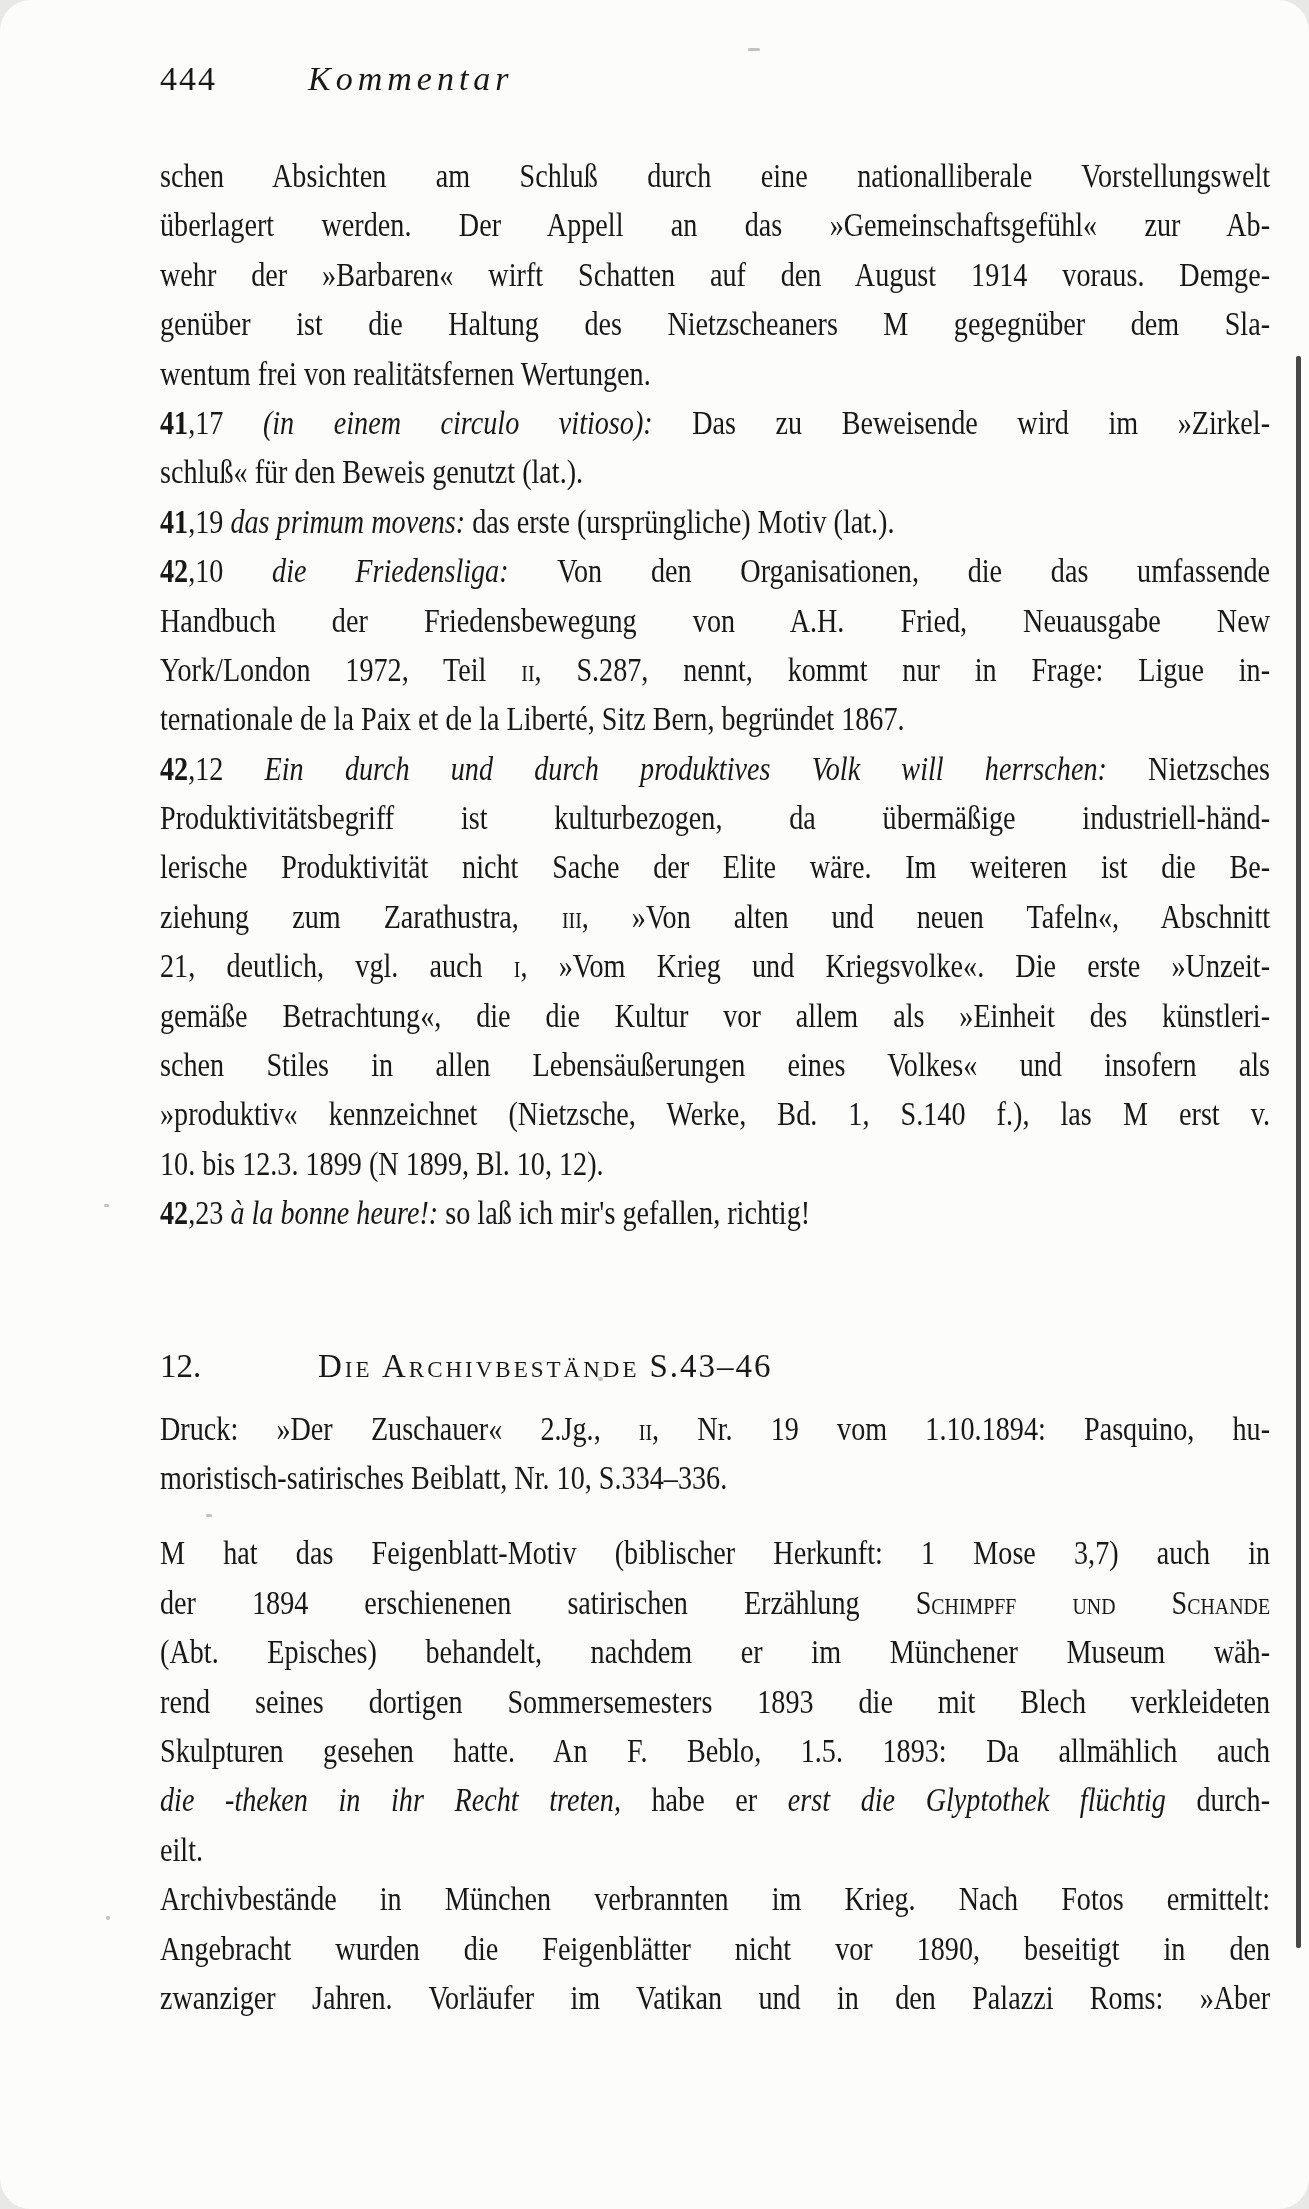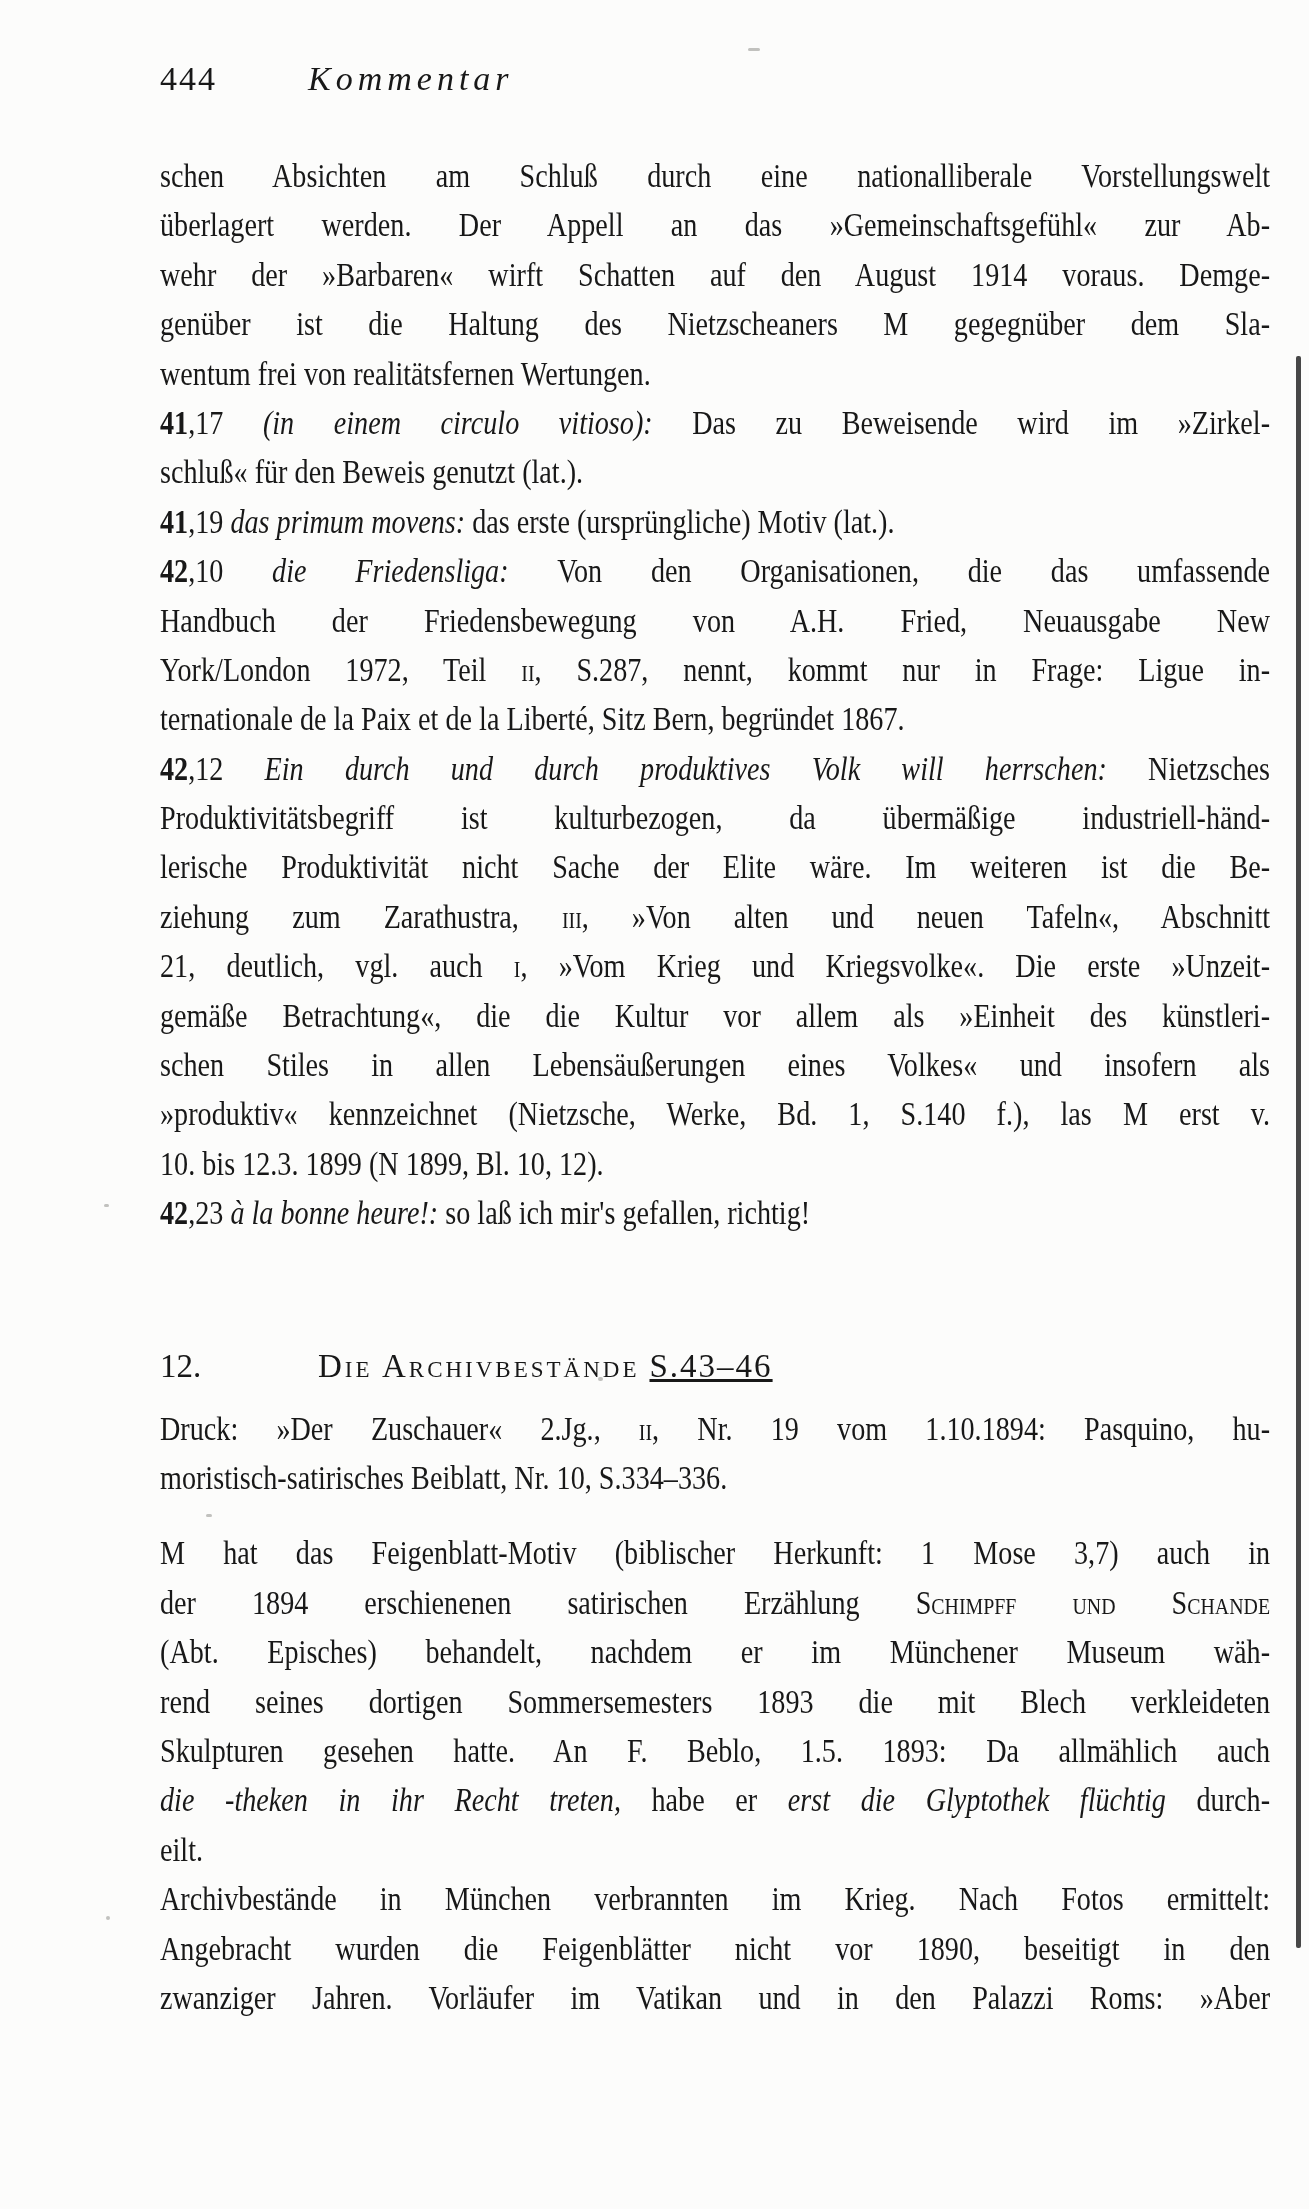--- a/index.html
+++ b/index.html
@@ -39,38 +39,38 @@
   .run-r{font-style:normal;}
   .run-b{font-weight:bold;}
   .run-i{font-style:italic;}
   .run-sc{font-variant:small-caps;}
   .heading{
     height:50px;line-height:50px;
     font-size:33px;white-space:nowrap;
   }
   .h-num{display:inline-block;width:158px;}
   .h-title{font-variant:small-caps;letter-spacing:3px;}
-  .h-pages{font-variant:small-caps;letter-spacing:2px;margin-left:10px;text-decoration:underline;}
+  .h-pages{font-variant:small-caps;letter-spacing:2px;margin-left:10px;}
   .gap{width:100%;}
   
   .scanline{
     position:absolute;left:1296px;top:356px;width:5px;height:1592px;
     background:#1f1f1f;opacity:.82;border-radius:2px;
   }
   .speck{position:absolute;background:#9a9a96;opacity:.6;border-radius:2px;}
   .speck.s1{left:748px;top:48px;width:12px;height:3px;}
   .speck.s2{left:598px;top:1377px;width:5px;height:4px;}
   .speck.s3{left:206px;top:1514px;width:6px;height:3px;}
   .speck.s4{left:104px;top:1204px;width:5px;height:3px;}
   .speck.s5{left:106px;top:1916px;width:4px;height:4px;}
 </style>
 </head>
 <body>
 
-<div class="page" style="background: rgb(252, 252, 251); color: rgb(24, 24, 24);">
+<div class="page" style="background: rgb(252, 252, 251); color: rgb(24, 24, 24); border-radius: 31px;">
   <div class="page-header">
     <span class="pagenum">444</span><span class="runhead">Kommentar</span>
   </div>
 
   <div class="textblock">
       <div class="line"><span class="run-r">schen Absichten am Schluß durch eine nationalliberale Vorstellungswelt</span></div>
       <div class="line"><span class="run-r">überlagert werden. Der Appell an das »Gemeinschaftsgefühl« zur Ab-</span></div>
       <div class="line"><span class="run-r">wehr der »Barbaren« wirft Schatten auf den August 1914 voraus. Demge-</span></div>
       <div class="line"><span class="run-r">genüber ist die Haltung des Nietzscheaners M gegegnüber dem Sla-</span></div>
       <div class="line end"><span class="run-r">wentum frei von realitätsfernen Wertungen.</span></div>

